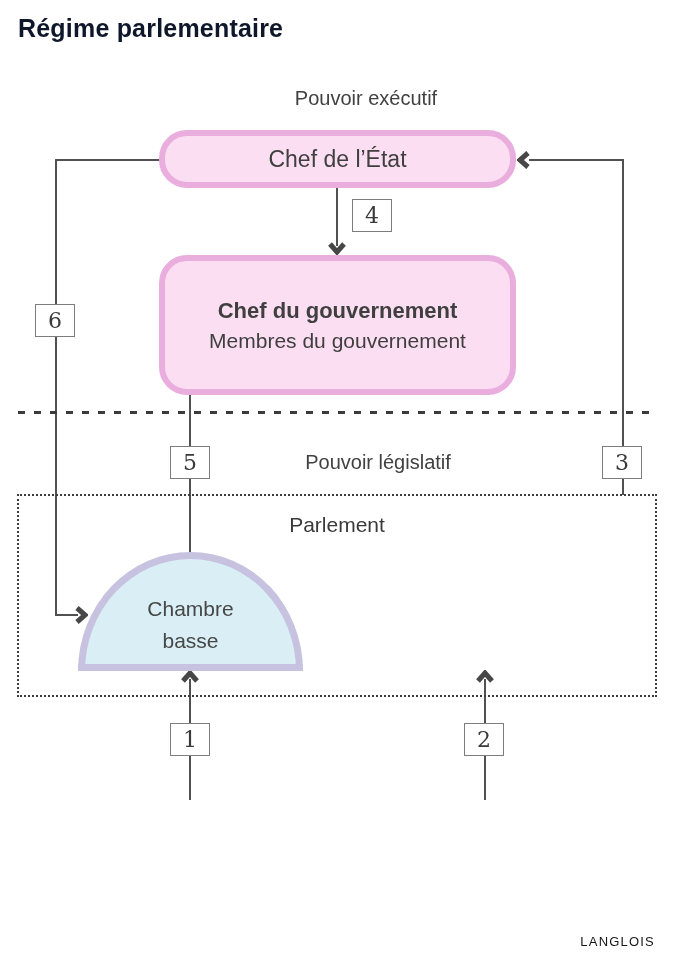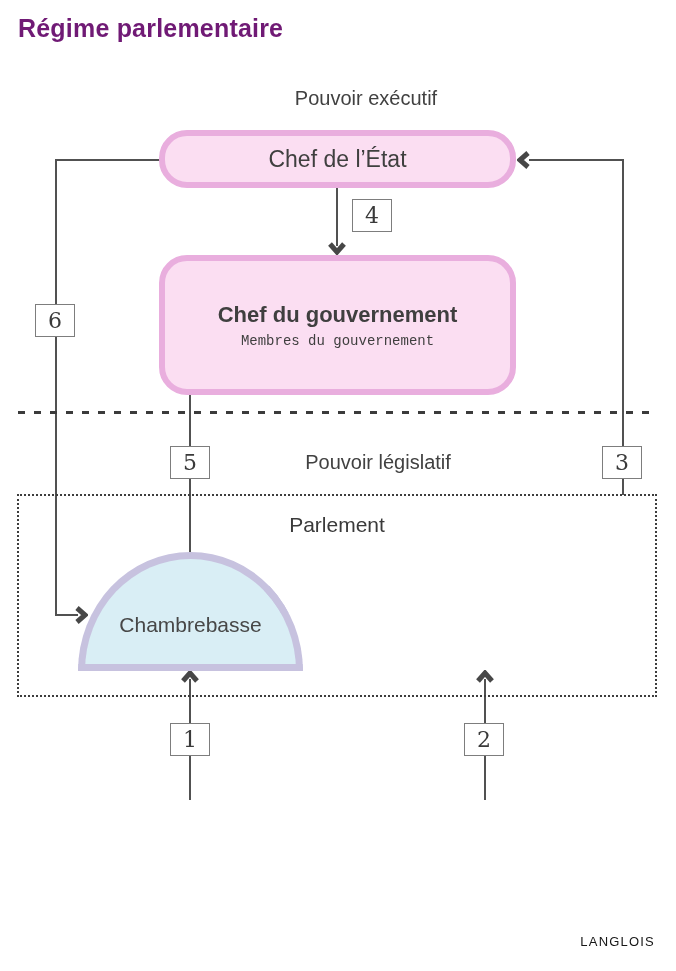--- a/index.html
+++ b/index.html
@@ -8,55 +8,55 @@
     --green-fill:#e6f2d3; --green-border:#d3e6c7;
     --line:#515151; --text:#3f3f3f;
   }
   html,body{margin:0;padding:0;background:#fff;}
   #stage{
     position:relative;width:676px;height:971px;background:#fff;overflow:hidden;
     font-family:"Liberation Sans",sans-serif;color:var(--text);
   }
   .abs{position:absolute;}
   .title{
-    left:18px;top:14px;font-size:25px;font-weight:bold;color:#701a75;
+    left:18px;top:14px;font-size:25px;font-weight:bold;color:#0f172a;
     letter-spacing:.2px;
   }
   .section-label{
     width:676px;text-align:center;font-size:20px;color:#414141;
   }
   .node{
     box-sizing:border-box;display:flex;flex-direction:column;
     align-items:center;justify-content:center;text-align:center;border-radius:28px;
   }
   .pink{
     background:var(--pink-fill);border:6px solid var(--pink-border);
   }
   .hos{left:159px;top:130px;width:357px;height:58px;font-size:23px;}
   .hog{left:159px;top:255px;width:357px;height:140px;}
   .hog .l1{font-size:22px;font-weight:bold;margin-bottom:5px;}
-  .hog .l2{font-size:14px;font-family:Liberation Mono, monospace;}
+  .hog .l2{font-size:21px;}
   .electorate{
     left:80px;top:800px;width:516px;height:106px;
     background:var(--green-fill);border:6px solid var(--green-border);
     font-size:22px;
   }
   .parliament{
     left:17px;top:494px;width:640px;height:203px;box-sizing:border-box;
     border:2px dotted #3d3d3d;
   }
   .parliament-label{
     left:17px;top:513px;width:640px;text-align:center;
     font-size:21px;font-weight:normal;color:#3a3a3a;
   }
   .dome{
     box-sizing:border-box;background:var(--blue-fill);
     border:7px solid var(--purple-border);
     border-radius:50% 50% 0 0 / 100% 100% 0 0;
-    display:flex;flex-direction:row;align-items:center;justify-content:center;
+    display:flex;flex-direction:column;align-items:center;justify-content:center;
     padding-top:26px;font-size:21px;color:#474747;line-height:1.5;
   }
   .dome.left{left:78px;top:552px;width:225px;height:119px;}
   .dome.right{left:372px;top:553px;width:222px;height:118px;}
   .hline,.vline{background:var(--line);}
   .hline{height:2px;}
   .vline{width:2px;}
   .dashes{
     left:18px;top:411px;width:640px;height:3px;
     background:repeating-linear-gradient(90deg,#3b3b3b 0 7px,transparent 7px 16px);

